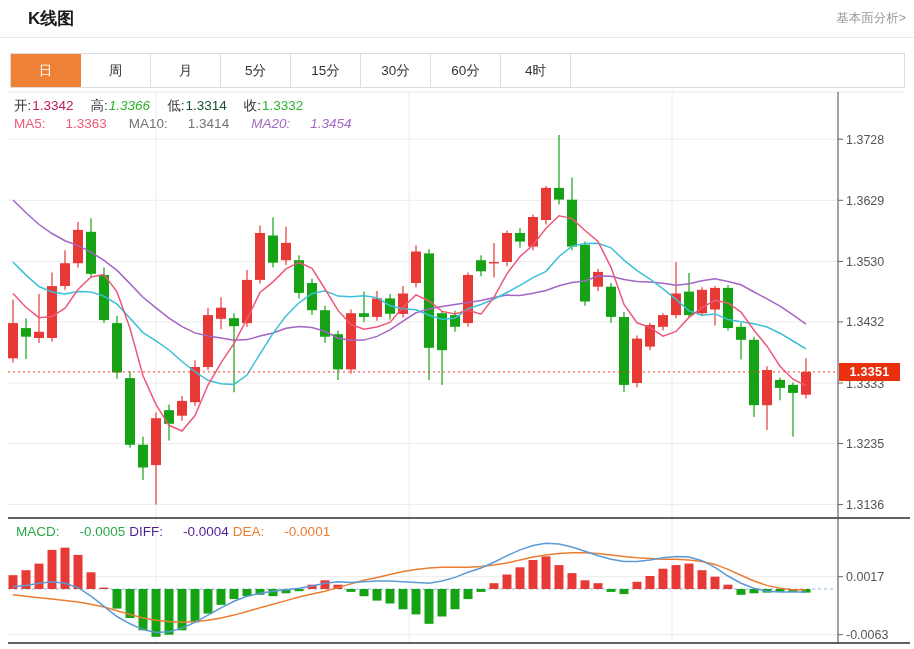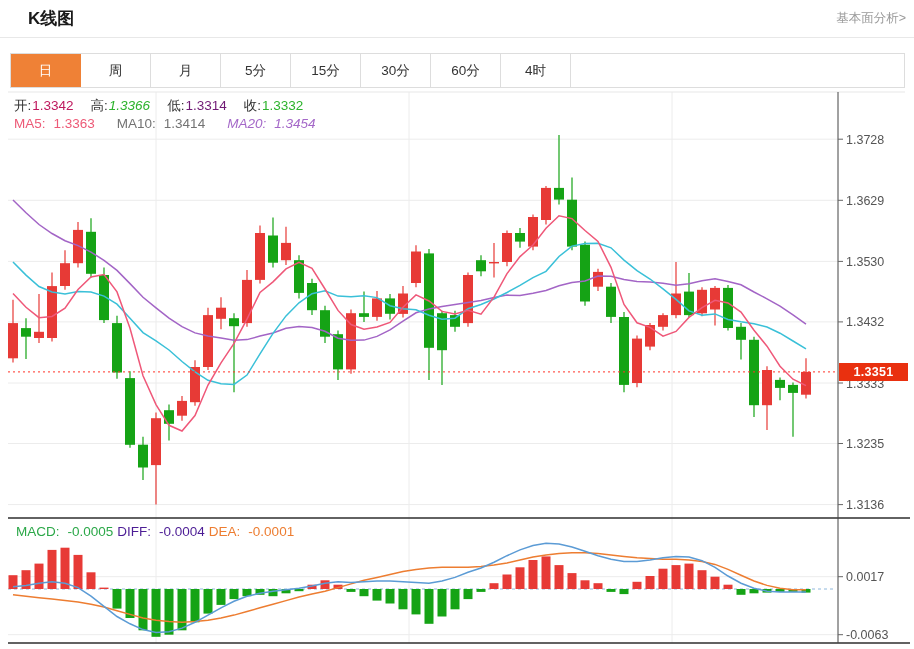--- a/index.html
+++ b/index.html
@@ -24,23 +24,23 @@
     font-size:13.5px;color:#333;cursor:pointer;background:#fff;
   }
   .tab.active{background:#ef8136;color:#fff;border-right:1px solid #ef8136;}
   .tab-filler{flex:1;}
   #chart-svg{left:0;top:0;}
   #quote-bar{left:14px;top:97px;font-size:13.5px;display:flex;gap:17px;white-space:nowrap;}
   .q-label{color:#333;}
   .q-value{margin-left:1px;}
   #ma-bar{left:14px;top:116px;font-size:13.5px;display:flex;gap:22px;white-space:nowrap;}
   #macd-bar{left:16px;top:524px;font-size:13.5px;display:flex;gap:4px;white-space:nowrap;}
-  .pair .v{margin-left:8px;}
+  .pair .v{margin-left:20px;}
   #price-badge{
-    left:839px;top:363px;width:69px;height:18px;
+    left:839px;top:363px;width:61px;height:18px;
     color:#fff;font-size:12.5px;font-weight:bold;
     display:flex;align-items:center;justify-content:center;
     letter-spacing:0.3px;
   }
 </style>
 </head>
 <body>
 
 <div class="abs" id="page-title">K线图</div>
 <div class="abs" id="fundamental-link">基本面分析&gt;</div>
@@ -284,21 +284,21 @@
     <text x="846" y="509.1" fill="#555555" font-size="12.5">1.3136</text>
     <line x1="838" y1="576.7" x2="843" y2="576.7" stroke="#666" stroke-width="1"></line>
     <text x="846" y="581.2" fill="#555555" font-size="12.5">0.0017</text>
     <line x1="838" y1="634.7" x2="843" y2="634.7" stroke="#666" stroke-width="1"></line>
     <text x="846" y="639.2" fill="#555555" font-size="12.5">-0.0063</text>
   </svg>
 
 <div class="abs" id="quote-bar">
   <span class="pair"><span class="q-label">开:</span><span class="q-value" style="color: #be185d;">1.3342</span></span>
   <span class="pair"><span class="q-label">高:</span><span class="q-value" style="color: rgb(45, 179, 45); font-style: italic;">1.3366</span></span>
-  <span class="pair"><span class="q-label">低:</span><span class="q-value" style="color: #701a75;">1.3314</span></span>
+  <span class="pair"><span class="q-label">低:</span><span class="q-value" style="color: #14532d;">1.3314</span></span>
   <span class="pair"><span class="q-label">收:</span><span class="q-value" style="color: rgb(45, 179, 45);">1.3332</span></span>
 </div>
 
 <div class="abs" id="ma-bar">
   <span class="pair" style="color: rgb(237, 90, 119);"><span>MA5:</span><span class="v">1.3363</span></span>
   <span class="pair" style="color: #737373;"><span>MA10:</span><span class="v">1.3414</span></span>
   <span class="pair" style="color: rgb(164, 104, 200); font-style: italic;"><span>MA20:</span><span class="v">1.3454</span></span>
 </div>
 
 <div class="abs" id="macd-bar">

